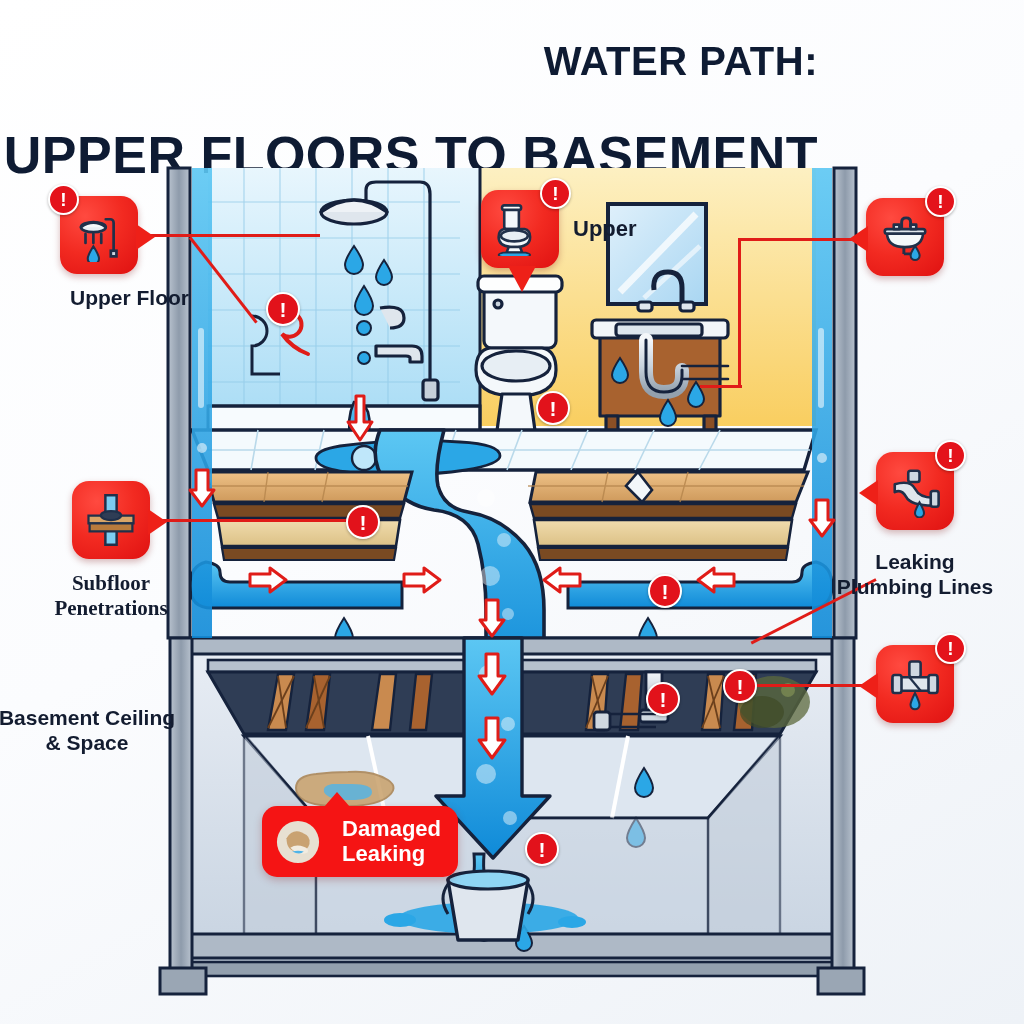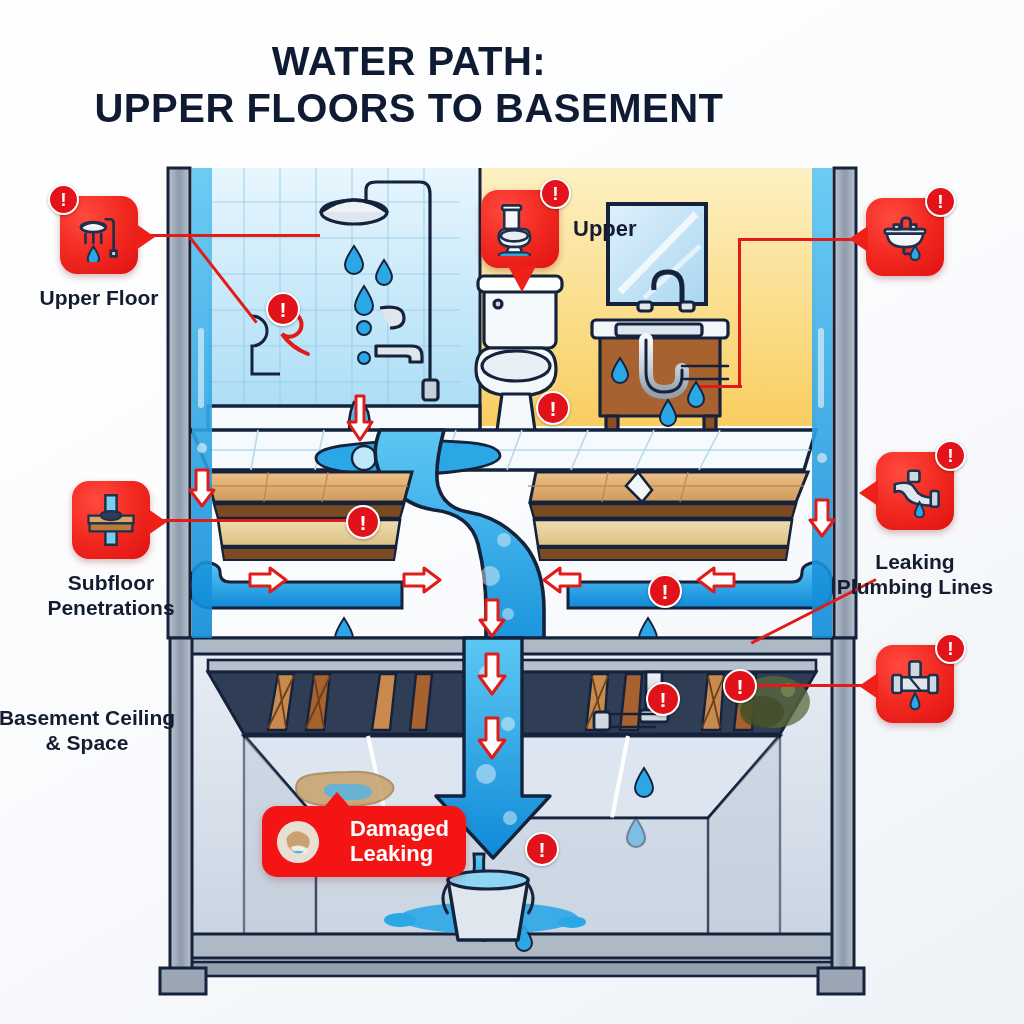--- a/index.html
+++ b/index.html
@@ -7,26 +7,26 @@
     width:1024px;height:1024px;
     background:linear-gradient(150deg,#ffffff 0%,#fbfcfe 45%,#eef2f7 100%);
     font-family:"Liberation Sans",sans-serif;
     overflow:hidden;position:relative;
   }
   #stage{position:absolute;inset:0;}
   .abs{position:absolute;}
 
   
   #title-block{
-    left:0;top:38px;width:818px;text-align:center;
+    left:0;top:38px;width:818px;text-align:right;
     color:#0e1b33;font-weight:bold;letter-spacing:.5px;
     line-height:1.18;
   }
   #title-line1{font-size:40px;}
-  #title-line2{font-size:40px;}
+  #title-line2{font-size:52px;margin-top:40px;}
 
   
   .side-label{
     font-size:21px;font-weight:bold;color:#131c30;
     text-align:center;line-height:1.18;width:180px;
   }
 
   
   .badge{
     width:78px;height:78px;border-radius:17px;
@@ -60,21 +60,21 @@
     display:flex;align-items:center;justify-content:center;line-height:1;
     box-shadow:0 1px 3px rgba(0,0,0,.3);
   }
 
   
   .leader{background:#e01c18;height:3px;transform-origin:left center;}
 
   
   .pill{
     background:#f51414;border-radius:15px;
-    display:flex;align-items:center;gap:29px;
+    display:flex;align-items:center;gap:21px;
     padding:11px 17px 11px 13px;position:relative;
     box-shadow:0 3px 8px rgba(130,0,0,.26);
   }
   .pill-text{color:#fff;font-weight:bold;font-size:22px;line-height:1.12;}
   .pill .notch{position:absolute;width:0;height:0;}
   .pill .notch.up{left:62px;top:-14px;border-left:13px solid transparent;border-right:13px solid transparent;border-bottom:15px solid #f51414;}
   .pill .notch.side{left:-13px;top:26px;border-top:12px solid transparent;border-bottom:12px solid transparent;border-right:15px solid #f51414;}
   .pill-icon{width:46px;height:46px;flex:0 0 auto;}
 
   
@@ -431,36 +431,36 @@
           <ellipse cx="19" cy="17" rx="11" ry="4.5" fill="#e9eef4"></ellipse>
           <path d="M8,17 q11,-8 22,0" fill="#f6f9fb"></path>
           <line x1="12" y1="23" x2="12" y2="31"></line>
           <line x1="19" y1="23" x2="19" y2="31"></line>
           <line x1="26" y1="23" x2="26" y2="31"></line>
           <rect x="34.5" y="38" width="5" height="5" fill="#cfd8e1"></rect>
         </g>
         <path d="M19,34 q5,8 5,11 a5,5 0 0 1 -10,0 q0,-3 5,-11z" fill="#2ba7e6" stroke="#20304a" stroke-width="1.8"></path>
       </svg>
     </div>
-    <div class="side-label" style="margin:12px 0 0 -51px;">
+    <div class="side-label" style="margin:12px 0 0 -51px;text-align:right;">
       <span>Upper Floor</span>
     </div>
   </div>
 
   <div class="abs" style="left:72px;top:481px;">
     <div class="badge">
       <span class="tail right"></span>
       <svg viewBox="0 0 48 48">
         <rect x="19" y="2" width="10" height="44" fill="#7ccdf2" stroke="#20304a" stroke-width="2.2"></rect>
         <path d="M4,20 h40 v7 h-40z" fill="#d9a567" stroke="#20304a" stroke-width="2"></path>
         <path d="M5,27 h38 v7 h-38z" fill="#b87b3d" stroke="#20304a" stroke-width="2"></path>
         <ellipse cx="24" cy="20" rx="9" ry="4" fill="#2f3d55" stroke="#20304a" stroke-width="2"></ellipse>
       </svg>
     </div>
-    <div class="side-label" style="margin:12px 0 16px -51px;">
+    <div class="side-label" style="margin:12px 0 16px -51px;font-family:Liberation Serif, serif;">
       <span>Subfloor Penetrations</span>
     </div>
   </div>
 
   <div class="abs" style="left:-8px;top:706px;">
     <div class="side-label" style="width:190px;">
       <span>Basement Ceiling &amp; Space</span>
     </div>
   </div>
 

